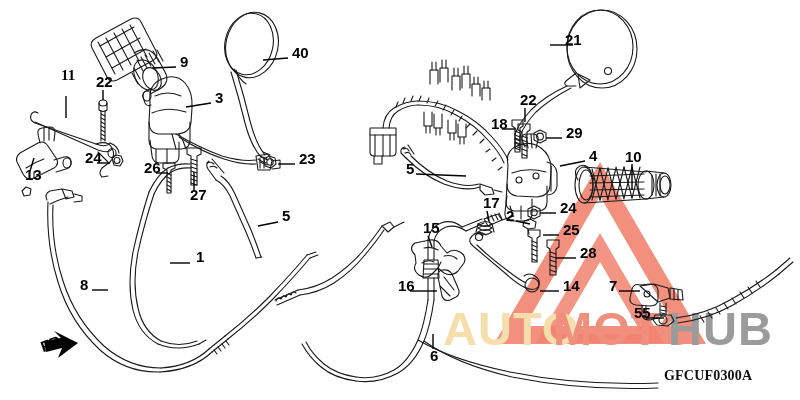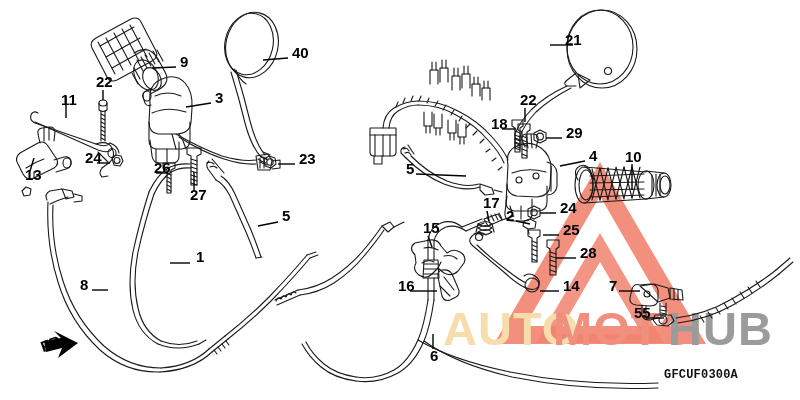--- a/index.html
+++ b/index.html
@@ -10,21 +10,21 @@
   #art, #wm{position:absolute;left:0;top:0;width:800px;height:400px;}
   #art{z-index:3;}
   #wm{z-index:2;}
   .lbl{
     position:absolute;z-index:4;color:#000;font-weight:bold;
     font-family:"Liberation Sans", sans-serif;font-size:15px;line-height:15px;
     white-space:nowrap;
   }
   #partcode{
     position:absolute;z-index:4;left:664px;top:368px;
-    font-family:Liberation Mono, monospace;font-size:12px;font-weight:bold;
+    font-family:Liberation Serif, serif;font-size:14px;font-weight:bold;
     color:#111;letter-spacing:.2px;white-space:nowrap;
   }
   #frtxt{
     position:absolute;z-index:4;left:44px;top:338px;
     font-family:"Liberation Sans", sans-serif;font-size:15px;font-weight:bold;
     color:#000;white-space:nowrap;transform:rotate(-20deg);transform-origin:left bottom;
   }
 </style>
 </head>
 <body>
@@ -462,36 +462,36 @@
       <div class="lbl" style="left: 506px; top: 208px;">2</div>
       <div class="lbl" style="left: 215px; top: 90px;">3</div>
       <div class="lbl" style="left: 589px; top: 148px;">4</div>
       <div class="lbl" style="left: 282px; top: 208px;">5</div>
       <div class="lbl" style="left: 406px; top: 161px;">5</div>
       <div class="lbl" style="left: 430px; top: 348px;">6</div>
       <div class="lbl" style="left: 609px; top: 278px;">7</div>
       <div class="lbl" style="left: 80px; top: 277px;">8</div>
       <div class="lbl" style="left: 180px; top: 54px;">9</div>
       <div class="lbl" style="left: 625px; top: 149px;">10</div>
-      <div class="lbl" style="left: 61px; top: 92px;">11</div>
+      <div class="lbl" style="left: 61px; top: 68px; font-family: Liberation Serif, serif;">11</div>
       <div class="lbl" style="left: 25px; top: 167px;">13</div>
       <div class="lbl" style="left: 563px; top: 278px;">14</div>
       <div class="lbl" style="left: 423px; top: 220px;">15</div>
       <div class="lbl" style="left: 398px; top: 278px;">16</div>
       <div class="lbl" style="left: 483px; top: 195px;">17</div>
       <div class="lbl" style="left: 491px; top: 116px;">18</div>
       <div class="lbl" style="left: 292px; top: 45px;">40</div>
       <div class="lbl" style="left: 537px; top: 32px; margin-left: 28px;">21</div>
       <div class="lbl" style="left: 96px; top: 74px;">22</div>
       <div class="lbl" style="left: 520px; top: 92px;">22</div>
       <div class="lbl" style="left: 299px; top: 151px;">23</div>
       <div class="lbl" style="left: 85px; top: 150px;">24</div>
       <div class="lbl" style="left: 560px; top: 200px;">24</div>
       <div class="lbl" style="left: 563px; top: 222px;">25</div>
-      <div class="lbl" style="left: 144px; top: 160px; margin-left: 10px;">26</div>
+      <div class="lbl" style="left: 144px; top: 160px;">26</div>
       <div class="lbl" style="left: 190px; top: 187px;">27</div>
       <div class="lbl" style="left: 580px; top: 245px;">28</div>
       <div class="lbl" style="left: 566px; top: 125px;">29</div>
       <div class="lbl" style="left: 634px; top: 305px;">55</div>
     </div>
 
   <div id="frtxt">FR.</div>
   <div id="partcode">GFCUF0300A</div>
 
 </div>

